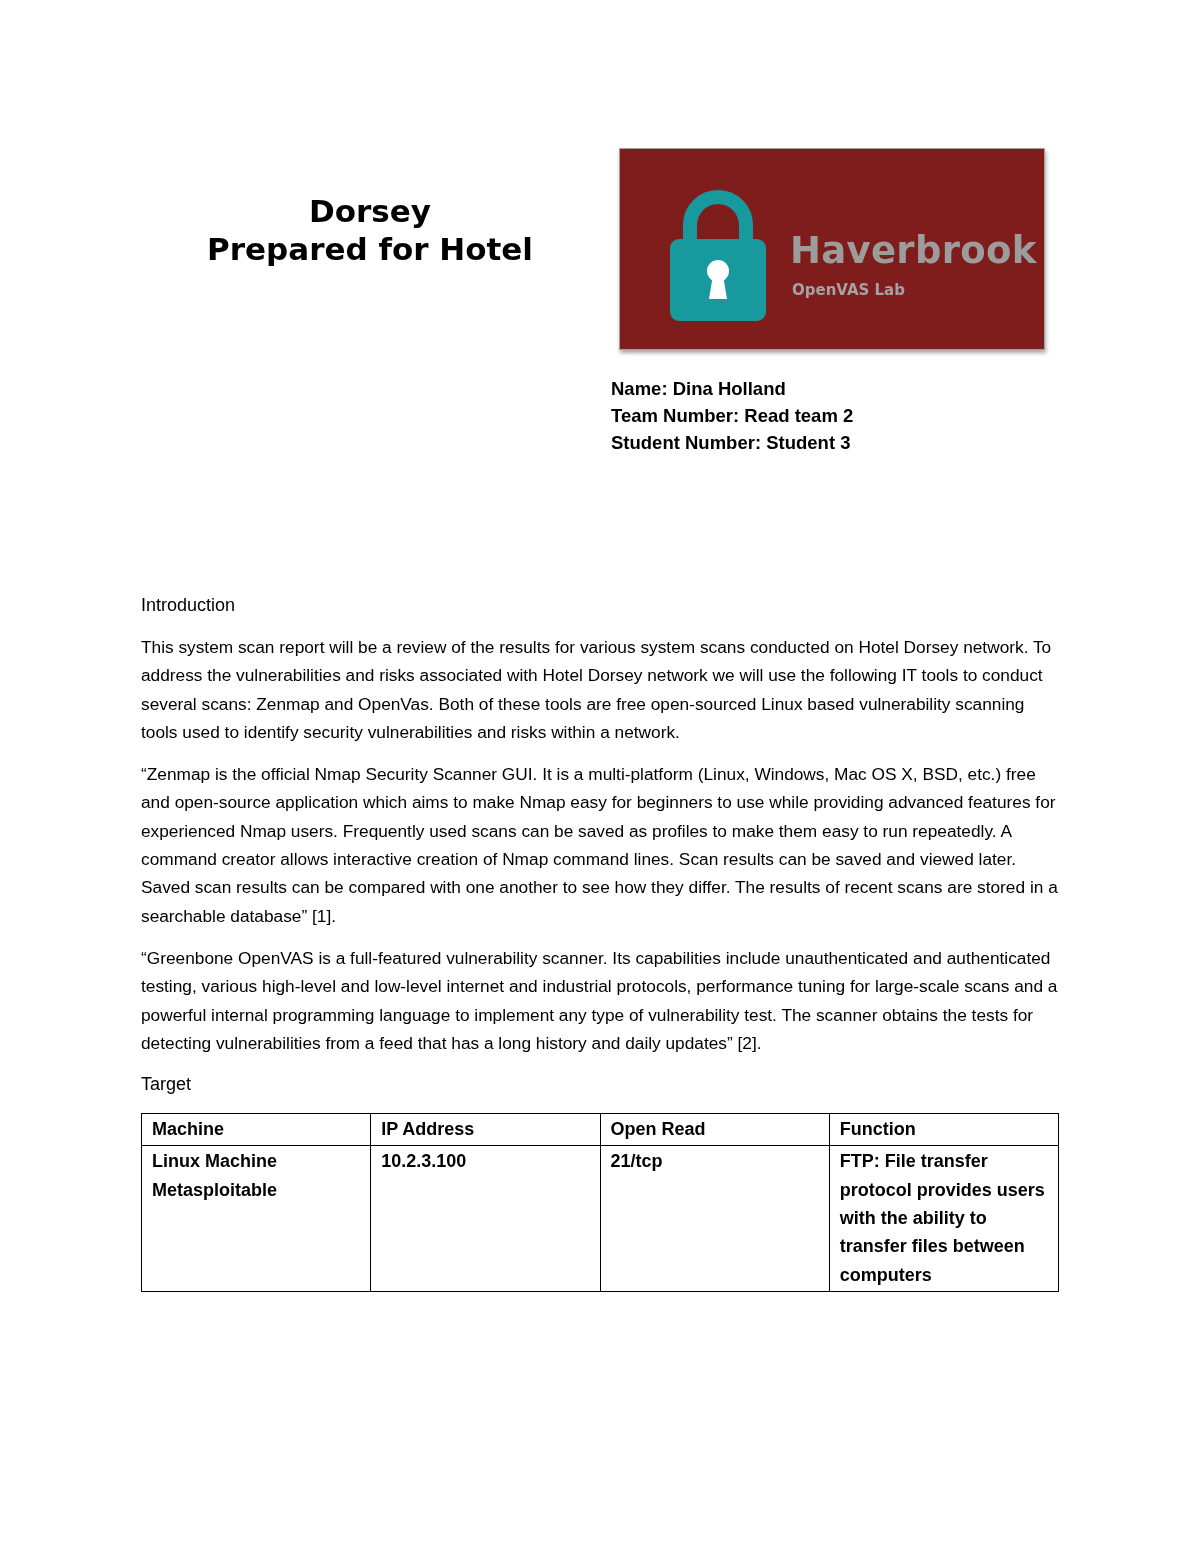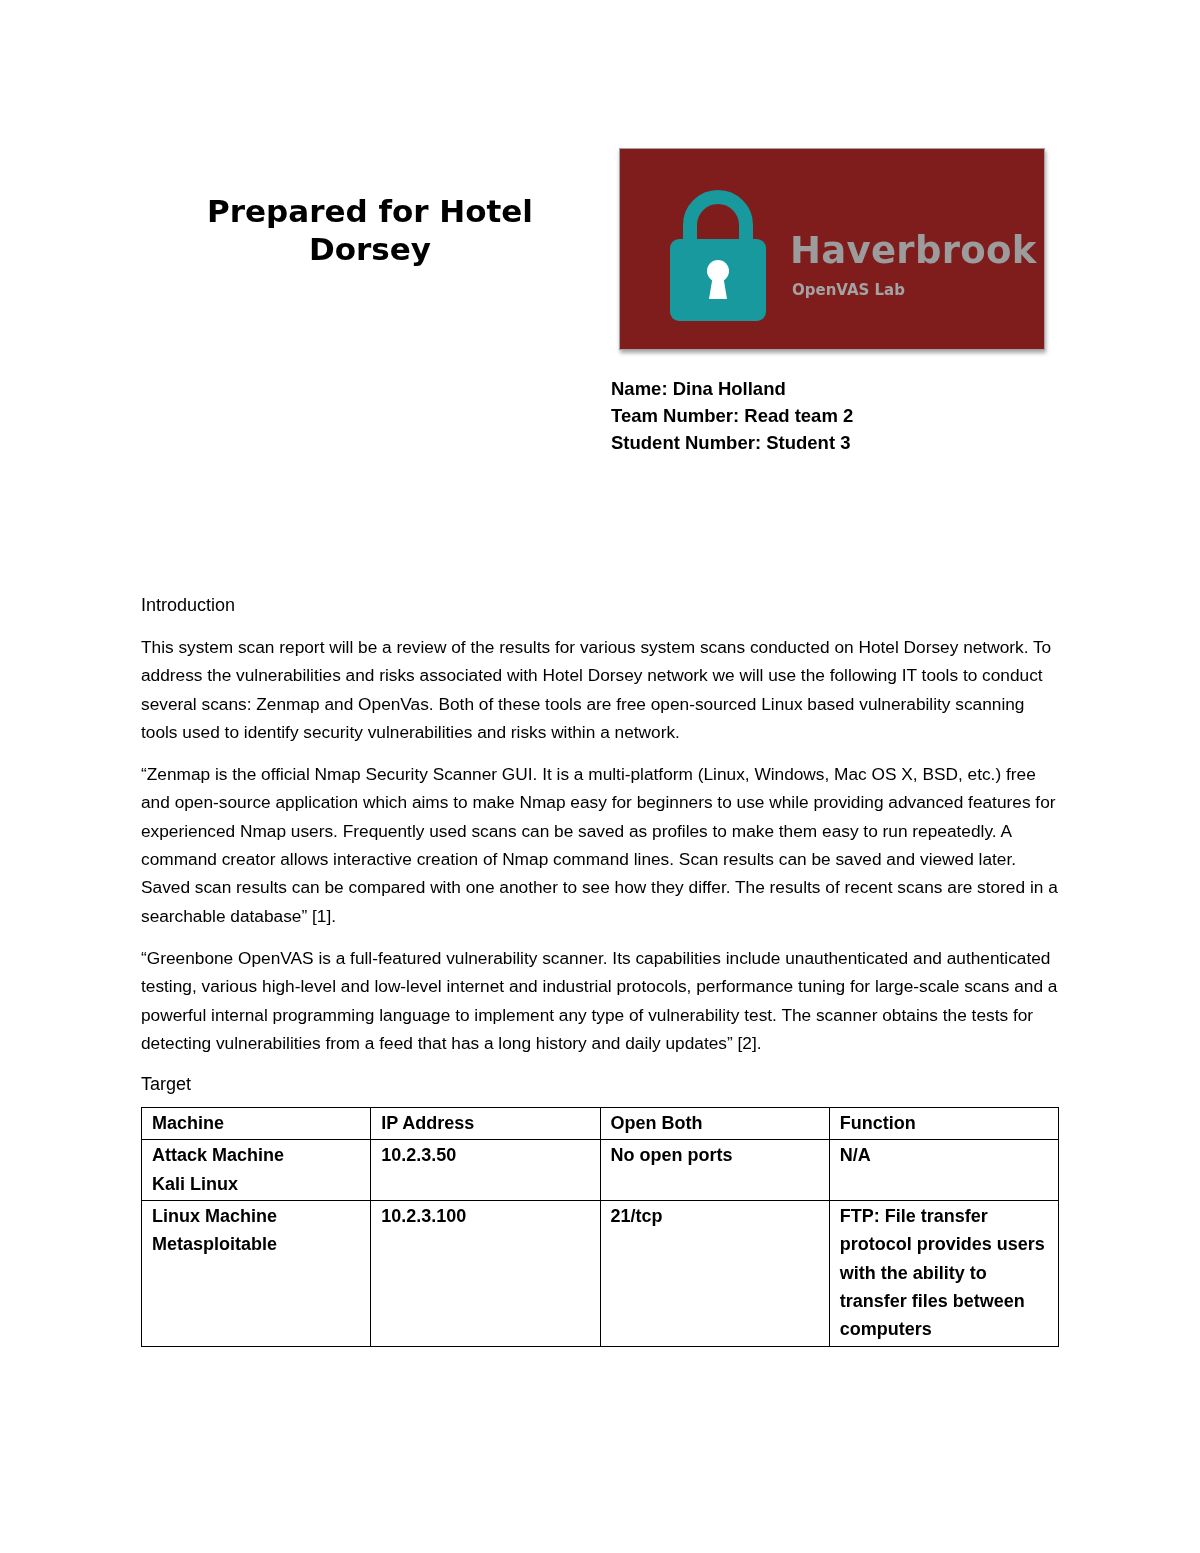--- a/index.html
+++ b/index.html
@@ -16,31 +16,31 @@
   .brand-sub { position: absolute; left: 172px; top: 132px; font-family: "DejaVu Sans", sans-serif; font-weight: bold;
     font-size: 15px; color: #a3a3a3; }
   .meta { position: absolute; left: 611px; top: 375px; font-family: "Liberation Sans", sans-serif; font-weight: bold;
     font-size: 18.5px; line-height: 27px; }
   .content { position: absolute; left: 141px; top: 590px; width: 920px; font-family: "Liberation Sans", sans-serif;
     font-size: 17.3px; line-height: 28.3px; }
   .h { font-weight: normal; font-size: 18px; margin: 0; line-height: 30px; }
   .p { margin: 13px 0 0 0; }
   .p + .p { margin-top: 14px; }
   .h.target { margin-top: 12px; }
-  table { border-collapse: collapse; width: 918px; margin-top: 8px; font-weight: bold; font-size: 18px; }
+  table { border-collapse: collapse; width: 918px; margin-top: 14px; font-weight: bold; font-size: 18px; }
   td { border: 1.5px solid #000; vertical-align: top; padding: 1px 10px 2px 10px; line-height: 28.3px; width: 25%; }
   .line { display: block; }
 </style>
 </head>
 <body>
 
 <div class="title-block">
   <h2 class="subtitle">
+    <span class="line">Dorsey</span>
     <span class="line">Prepared for Hotel</span>
-    <span class="line">Dorsey</span>
   </h2>
 </div>
 
 <div class="logo-box">
   <svg class="lock" viewBox="0 0 100 135">
     <path d="M22 52 V36 A28 28 0 0 1 78 36 V52" fill="none" stroke="#17999e" stroke-width="14"></path>
     <rect x="2" y="50" width="96" height="82" rx="9" fill="#17999e"></rect>
     <circle cx="50" cy="82" r="11" fill="#ffffff"></circle>
     <path d="M45 86 L41 110 L59 110 L55 86 Z" fill="#ffffff"></path>
   </svg>
@@ -59,31 +59,22 @@
   <p class="p">This system scan report will be a review of the results for various system scans conducted on Hotel Dorsey network. To address the vulnerabilities and risks associated with Hotel Dorsey network we will use the following IT tools to conduct several scans: Zenmap and OpenVas. Both of these tools are free open-sourced Linux based vulnerability scanning tools used to identify security vulnerabilities and risks within a network.</p>
   <p class="p">“Zenmap is the official Nmap Security Scanner GUI. It is a multi-platform (Linux, Windows, Mac OS X, BSD, etc.) free and open-source application which aims to make Nmap easy for beginners to use while providing advanced features for experienced Nmap users. Frequently used scans can be saved as profiles to make them easy to run repeatedly. A command creator allows interactive creation of Nmap command lines. Scan results can be saved and viewed later. Saved scan results can be compared with one another to see how they differ. The results of recent scans are stored in a searchable database” [1].</p>
   <p class="p">“Greenbone OpenVAS is a full-featured vulnerability scanner. Its capabilities include unauthenticated and authenticated testing, various high-level and low-level internet and industrial protocols, performance tuning for large-scale scans and a powerful internal programming language to implement any type of vulnerability test. The scanner obtains the tests for detecting vulnerabilities from a feed that has a long history and daily updates” [2].</p>
 
   <p class="h target">Target</p>
   <table>
     <tbody>
         <tr>
       <td>Machine</td>
       <td>IP Address</td>
-      <td>Open Both</td>
+      <td>Open Read</td>
       <td>Function</td>
-    </tr>
-    <tr>
-      <td>
-        <span class="line">Attack Machine</span>
-        <span class="line">Kali Linux</span>
-      </td>
-      <td>10.2.3.50</td>
-      <td>No open ports</td>
-      <td>N/A</td>
     </tr>
     <tr>
       <td>
         <span class="line">Linux Machine</span>
         <span class="line">Metasploitable</span>
       </td>
       <td>10.2.3.100</td>
       <td>21/tcp</td>
       <td>FTP: File transfer protocol provides users with the ability to transfer files between computers</td>
     </tr>

